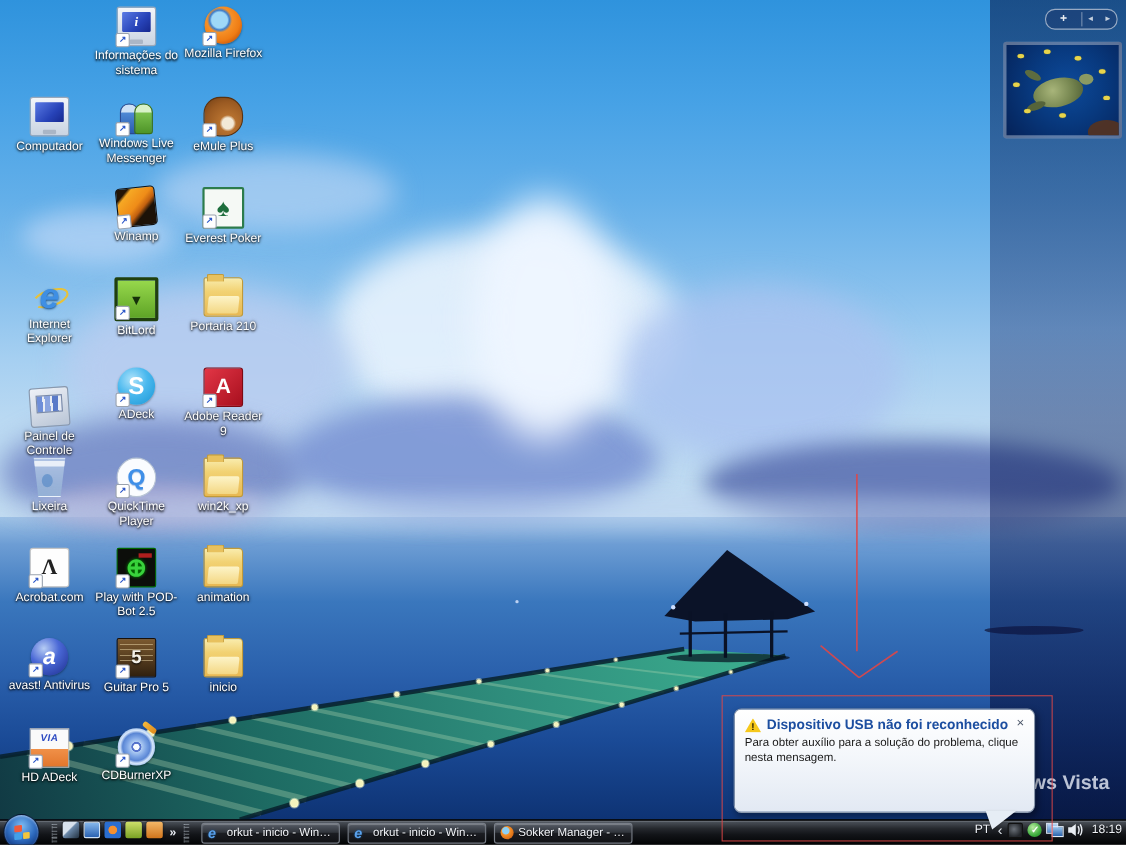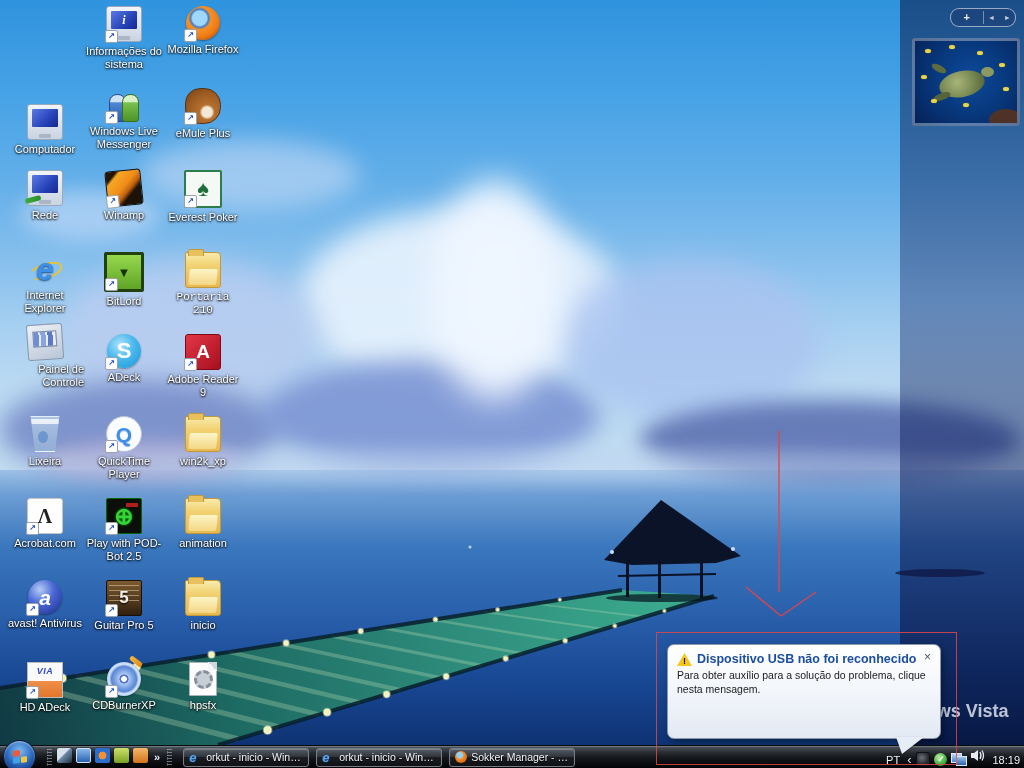--- a/index.html
+++ b/index.html
@@ -186,21 +186,21 @@
   .ql-more{color:#e8ecf2;font-size:11px;font-weight:bold;margin:0 4px;}
   #task-buttons{display:flex;align-items:center;margin-left:8px;}
   .task-btn{width:126px;height:19px;margin-right:7px;display:flex;align-items:center;padding:0 5px;box-sizing:border-box;
     background:linear-gradient(180deg,#565c66 0%,#31353c 45%,#1b1d22 50%,#101114 100%);
     border:1px solid #787e88;border-radius:3px;box-shadow:inset 0 1px 1px rgba(255,255,255,.25);}
   .tb-ico{flex:none;margin-right:4px;}
   .tb-ie{width:13px;height:13px;color:#5aa2ec;font-size:13px;line-height:13px;font-weight:bold;font-style:italic;text-shadow:0 0 2px #1a5088;}
   .tb-firefox{width:12px;height:12px;border-radius:50%;background:radial-gradient(circle at 40% 35%,#8fd0f4 0 28%,#f59027 36%,#c85a0e 90%);}
   .tb-label{font-size:10.5px;color:#f2f4f8;white-space:nowrap;overflow:hidden;text-overflow:ellipsis;text-shadow:0 1px 1px #000;}
   .tb-spacer{flex:1;}
-  #tray{display:flex;align-items:flex-end;margin-right:4px;}
+  #tray{display:flex;align-items:flex-start;margin-right:4px;}
   .tray-lang{color:#eef1f6;font-size:11px;margin-right:7px;text-shadow:0 1px 1px #000;}
   .tray-chevron{color:#dfe4ea;font-size:13px;margin-right:5px;line-height:13px;}
   .tray-ico{margin-right:4px;}
   .tray-app-dark{width:12px;height:12px;border-radius:2px;background:radial-gradient(circle at 40% 40%,#6a7078,#23262b 70%);border:1px solid #111;}
   .tray-antivirus{width:13px;height:13px;border-radius:50%;background:radial-gradient(circle at 38% 32%,#b8eca0,#3fae3f 60%,#1e7c1e);
     color:#fff;font-size:9px;line-height:13px;text-align:center;font-weight:bold;}
   .tray-network{position:relative;width:16px;height:13px;}
   .tray-network::before{content:"";position:absolute;left:0;top:0;width:9px;height:8px;background:linear-gradient(#bcd8f4,#4a86cc);border:1px solid #dfeafa;}
   .tray-network::after{content:"";position:absolute;right:0;bottom:0;width:9px;height:8px;background:linear-gradient(#9ac4ec,#2a62ac);border:1px solid #dfeafa;}
   .tray-clock{color:#eef1f6;font-size:11px;margin-left:3px;text-shadow:0 1px 1px #000;}
@@ -318,41 +318,35 @@
             <span class="sc-arrow">↗</span>
           </div>
           <div class="dlabel">Informações do sistema</div>
         </div>
         <div class="desk-icon" style="left: 158px; top: 6px;">
           <div class="art t-firefox">
             <span class="sc-arrow">↗</span>
           </div>
           <div class="dlabel">Mozilla Firefox</div>
         </div>
-        <div class="desk-icon" style="left: 0px; top: 104px;">
+        <div class="desk-icon" style="left: 0px; top: 88px;">
           <div class="art t-monitor"></div>
           <div class="dlabel">Computador</div>
         </div>
         <div class="desk-icon" style="left: 79px; top: 88px;">
           <div class="art t-wlm">
             <span class="sc-arrow">↗</span>
           </div>
           <div class="dlabel">Windows Live Messenger</div>
         </div>
         <div class="desk-icon" style="left: 158px; top: 88px;">
           <div class="art t-emule">
             <span class="sc-arrow">↗</span>
           </div>
           <div class="dlabel">eMule Plus</div>
-        </div>
-        <div class="desk-icon" style="left: 0px; top: 170px;">
-          <div class="art t-monitor-net">
-            <span class="net-cable"></span>
-          </div>
-          <div class="dlabel">Rede</div>
         </div>
         <div class="desk-icon" style="left: 79px; top: 170px;">
           <div class="art t-winamp">
             <span class="sc-arrow">↗</span>
           </div>
           <div class="dlabel">Winamp</div>
         </div>
         <div class="desk-icon" style="left: 158px; top: 170px;">
           <div class="art t-everest">
             <span class="glyph">♠</span>
@@ -366,25 +360,25 @@
           </div>
           <div class="dlabel">Internet Explorer</div>
         </div>
         <div class="desk-icon" style="left: 79px; top: 252px;">
           <div class="art t-bitlord">
             <span class="glyph">▼</span>
             <span class="sc-arrow">↗</span>
           </div>
           <div class="dlabel">BitLord</div>
         </div>
-        <div class="desk-icon" style="left: 158px; top: 252px; font-family: Liberation Mono, monospace;">
+        <div class="desk-icon" style="left: 158px; top: 252px;">
           <div class="art t-folder"></div>
           <div class="dlabel">Portaria 210</div>
         </div>
-        <div class="desk-icon" style="left: 0px; top: 324px; text-align: right;">
+        <div class="desk-icon" style="left: 0px; top: 352px;">
           <div class="art t-painel"></div>
           <div class="dlabel">Painel de Controle</div>
         </div>
         <div class="desk-icon" style="left: 79px; top: 334px;">
           <div class="art t-skype">
             <span class="glyph">S</span>
             <span class="sc-arrow">↗</span>
           </div>
           <div class="dlabel">ADeck</div>
         </div>
@@ -451,26 +445,20 @@
             <span class="glyph">VIA</span>
             <span class="sc-arrow">↗</span>
           </div>
           <div class="dlabel">HD ADeck</div>
         </div>
         <div class="desk-icon" style="left: 79px; top: 662px;">
           <div class="art t-cdburner">
             <span class="sc-arrow">↗</span>
           </div>
           <div class="dlabel">CDBurnerXP</div>
-        </div>
-        <div class="desk-icon" style="left: 158px; top: 662px;">
-          <div class="art t-hpsfx">
-            <span class="gear"></span>
-          </div>
-          <div class="dlabel">hpsfx</div>
         </div>
       </div>
 
     <div class="watermark">
       <div class="wm1"><b>Windows</b> <span>Vista</span></div>
       <div class="wm2">Starter</div>
     </div>
   </div>
 
   <div class="balloon">

